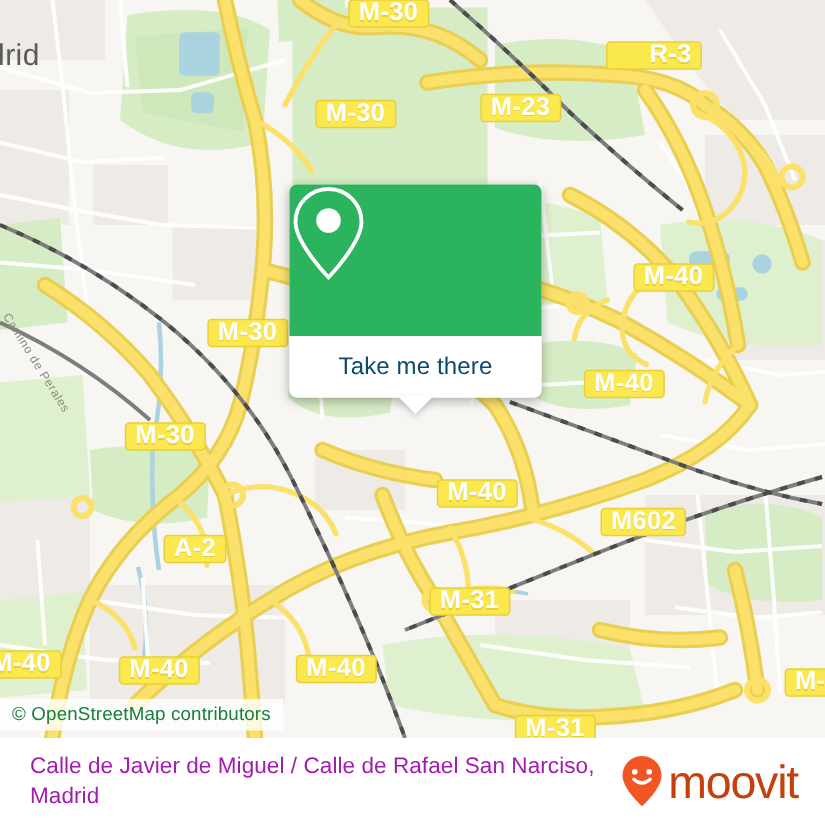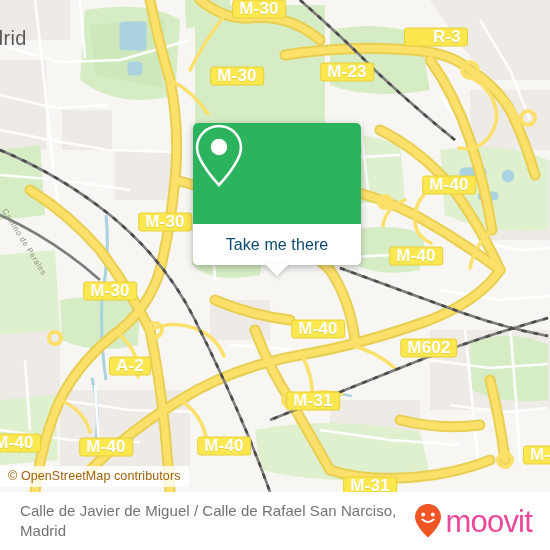--- a/index.html
+++ b/index.html
@@ -94,50 +94,50 @@
     border-top:12px solid #ffffff;
     filter:drop-shadow(0 2px 2px rgba(0,0,0,.18));
   }
 
   
   #attribution {
     position:absolute;
     left:0; top:466px;
     background:rgba(255,255,255,.80);
     font-size:12.5px;
-    color:#a16207;
+    color:#15803d;
     padding:3px 8px 4px 8px;
     letter-spacing:.1px;
     z-index:5;
   }
 
   
   #footer {
     position:absolute;
     left:0; top:492px;
     width:550px; height:58px;
     background:#ffffff;
     display:flex; align-items:center;
   }
   #footer-title {
     flex:1;
     padding-left:20px;
     font-size:15px;
     line-height:20px;
-    color:#737373;
+    color:#a21caf;
     letter-spacing:.05px;
   }
   #moovit-logo {
     display:flex; align-items:center;
     padding-right:18px;
   }
   #moovit-pin { margin-right:2px; }
   #moovit-word {
     font-size:31px;
-    color:#ec4899;
+    color:#c2410c;
     letter-spacing:-0.8px;
     font-weight:normal;
     line-height:31px;
   }
 </style>
 </head>
 <body>
 
 <div id="app">
 

